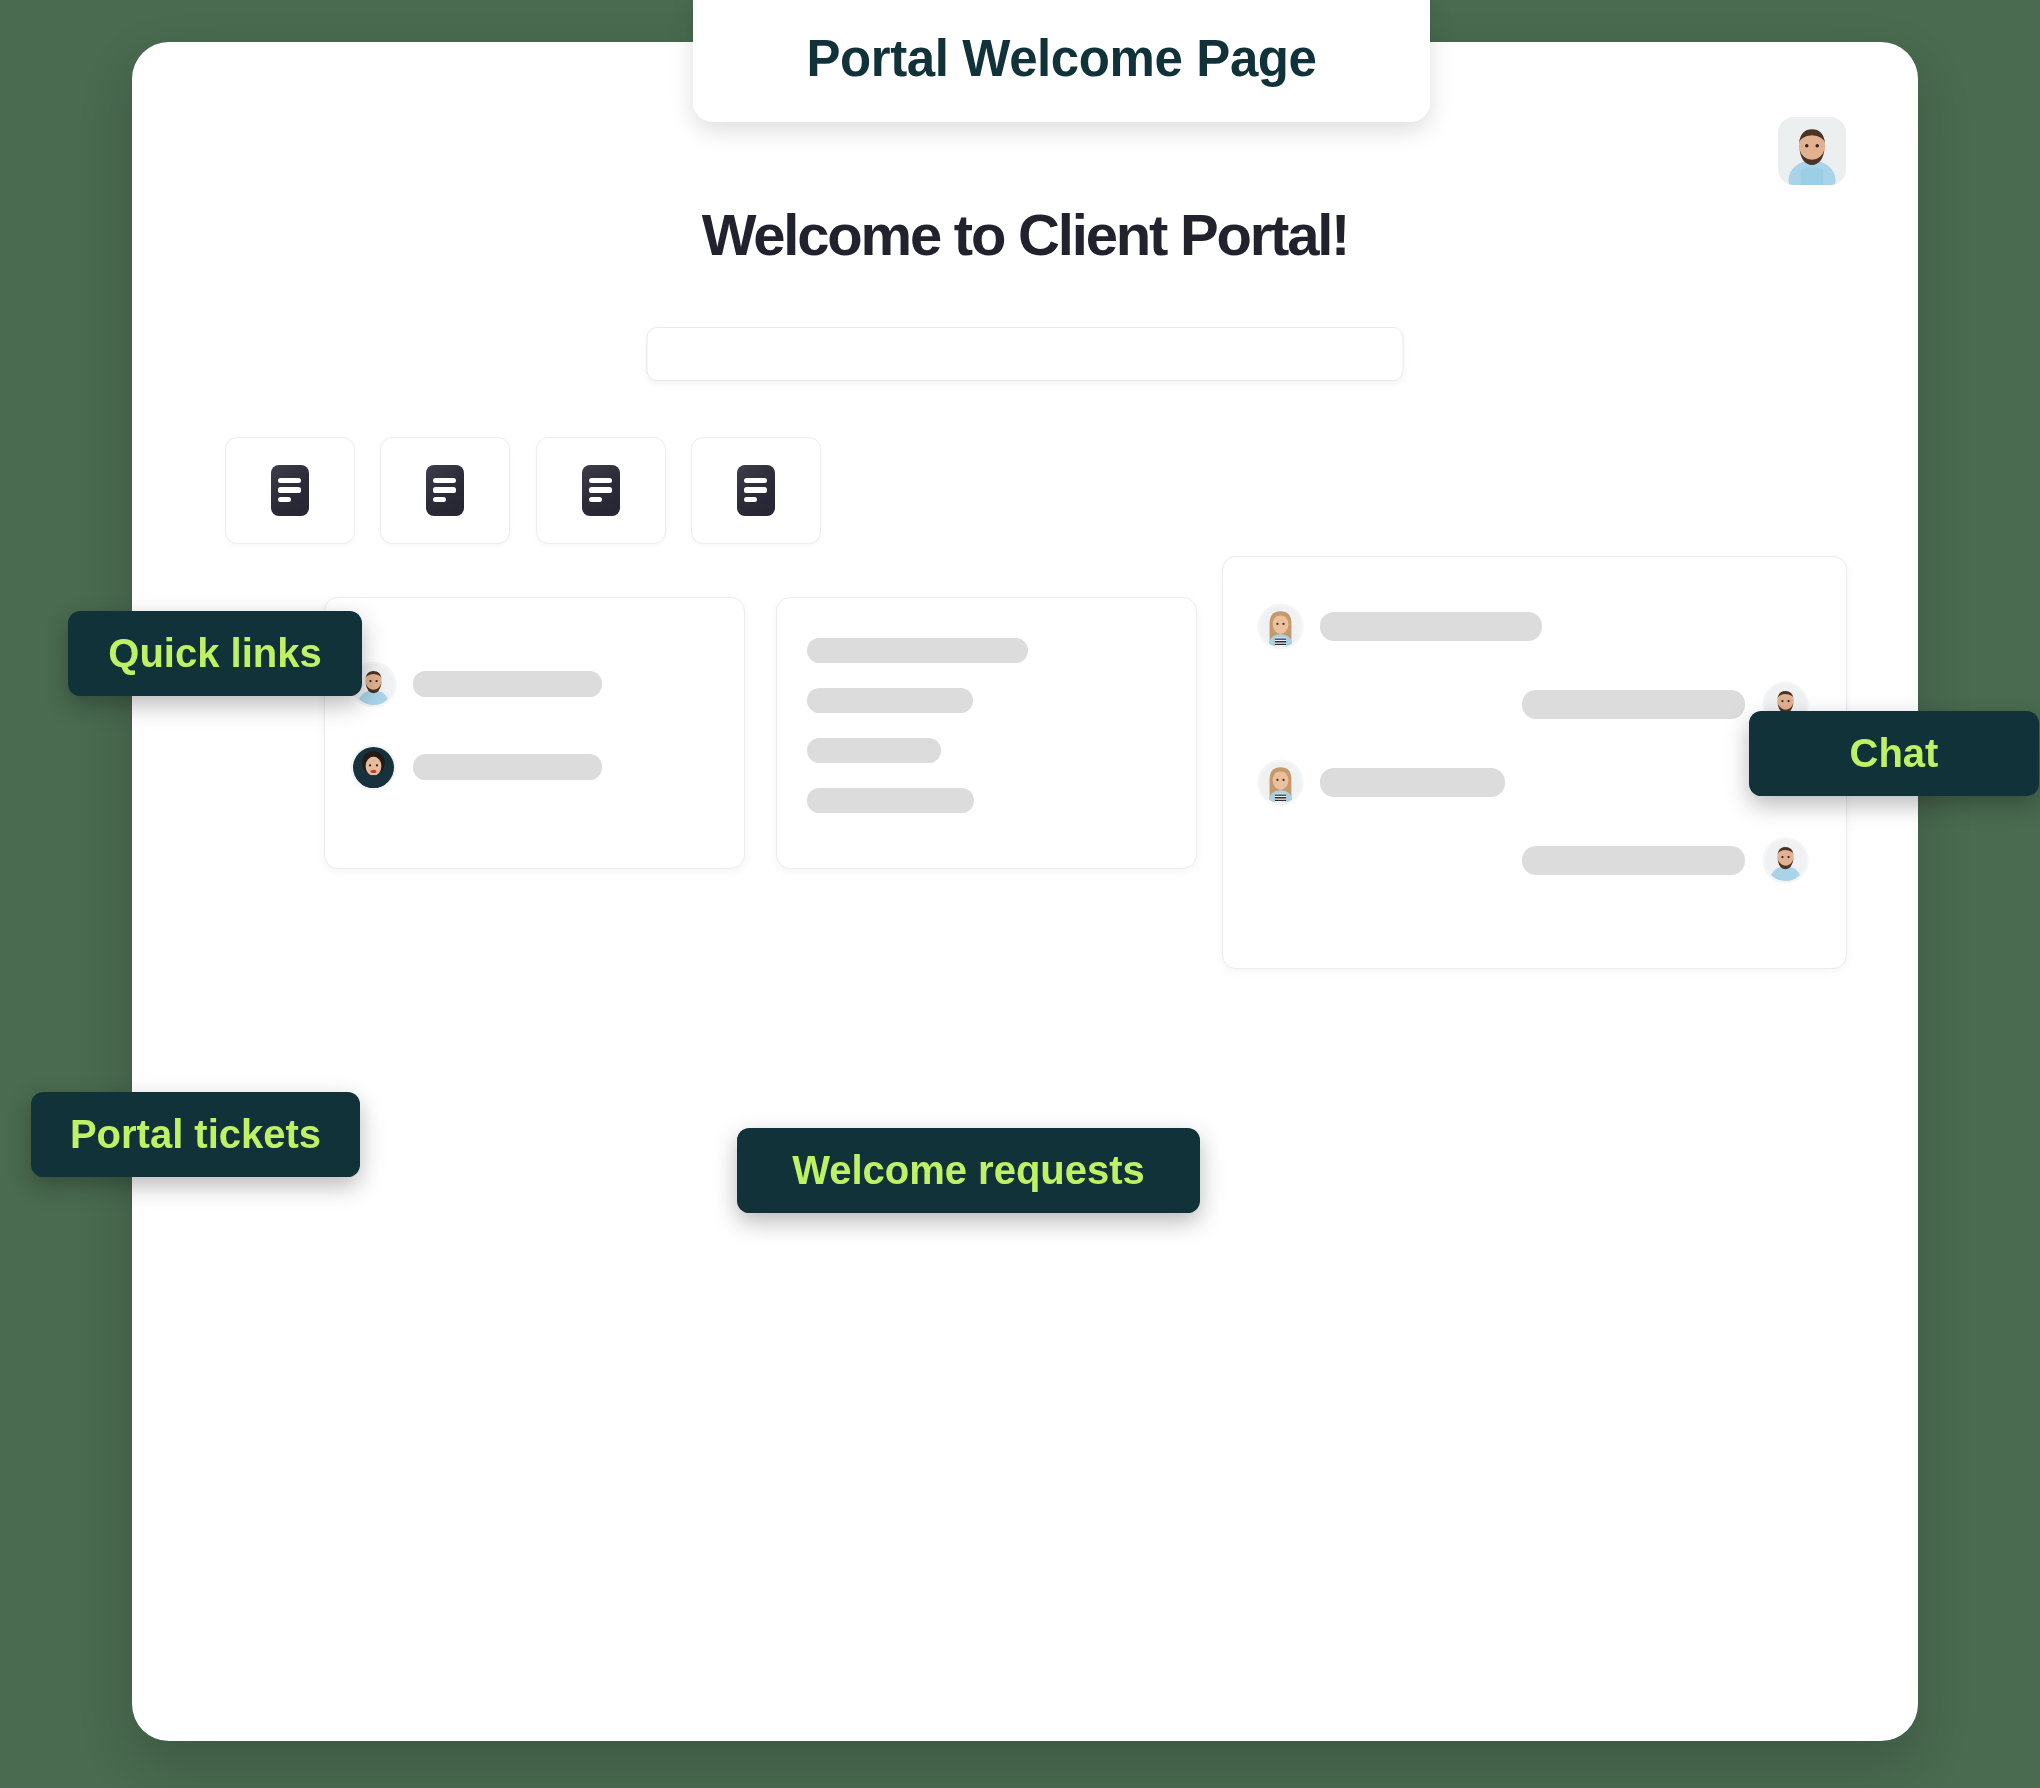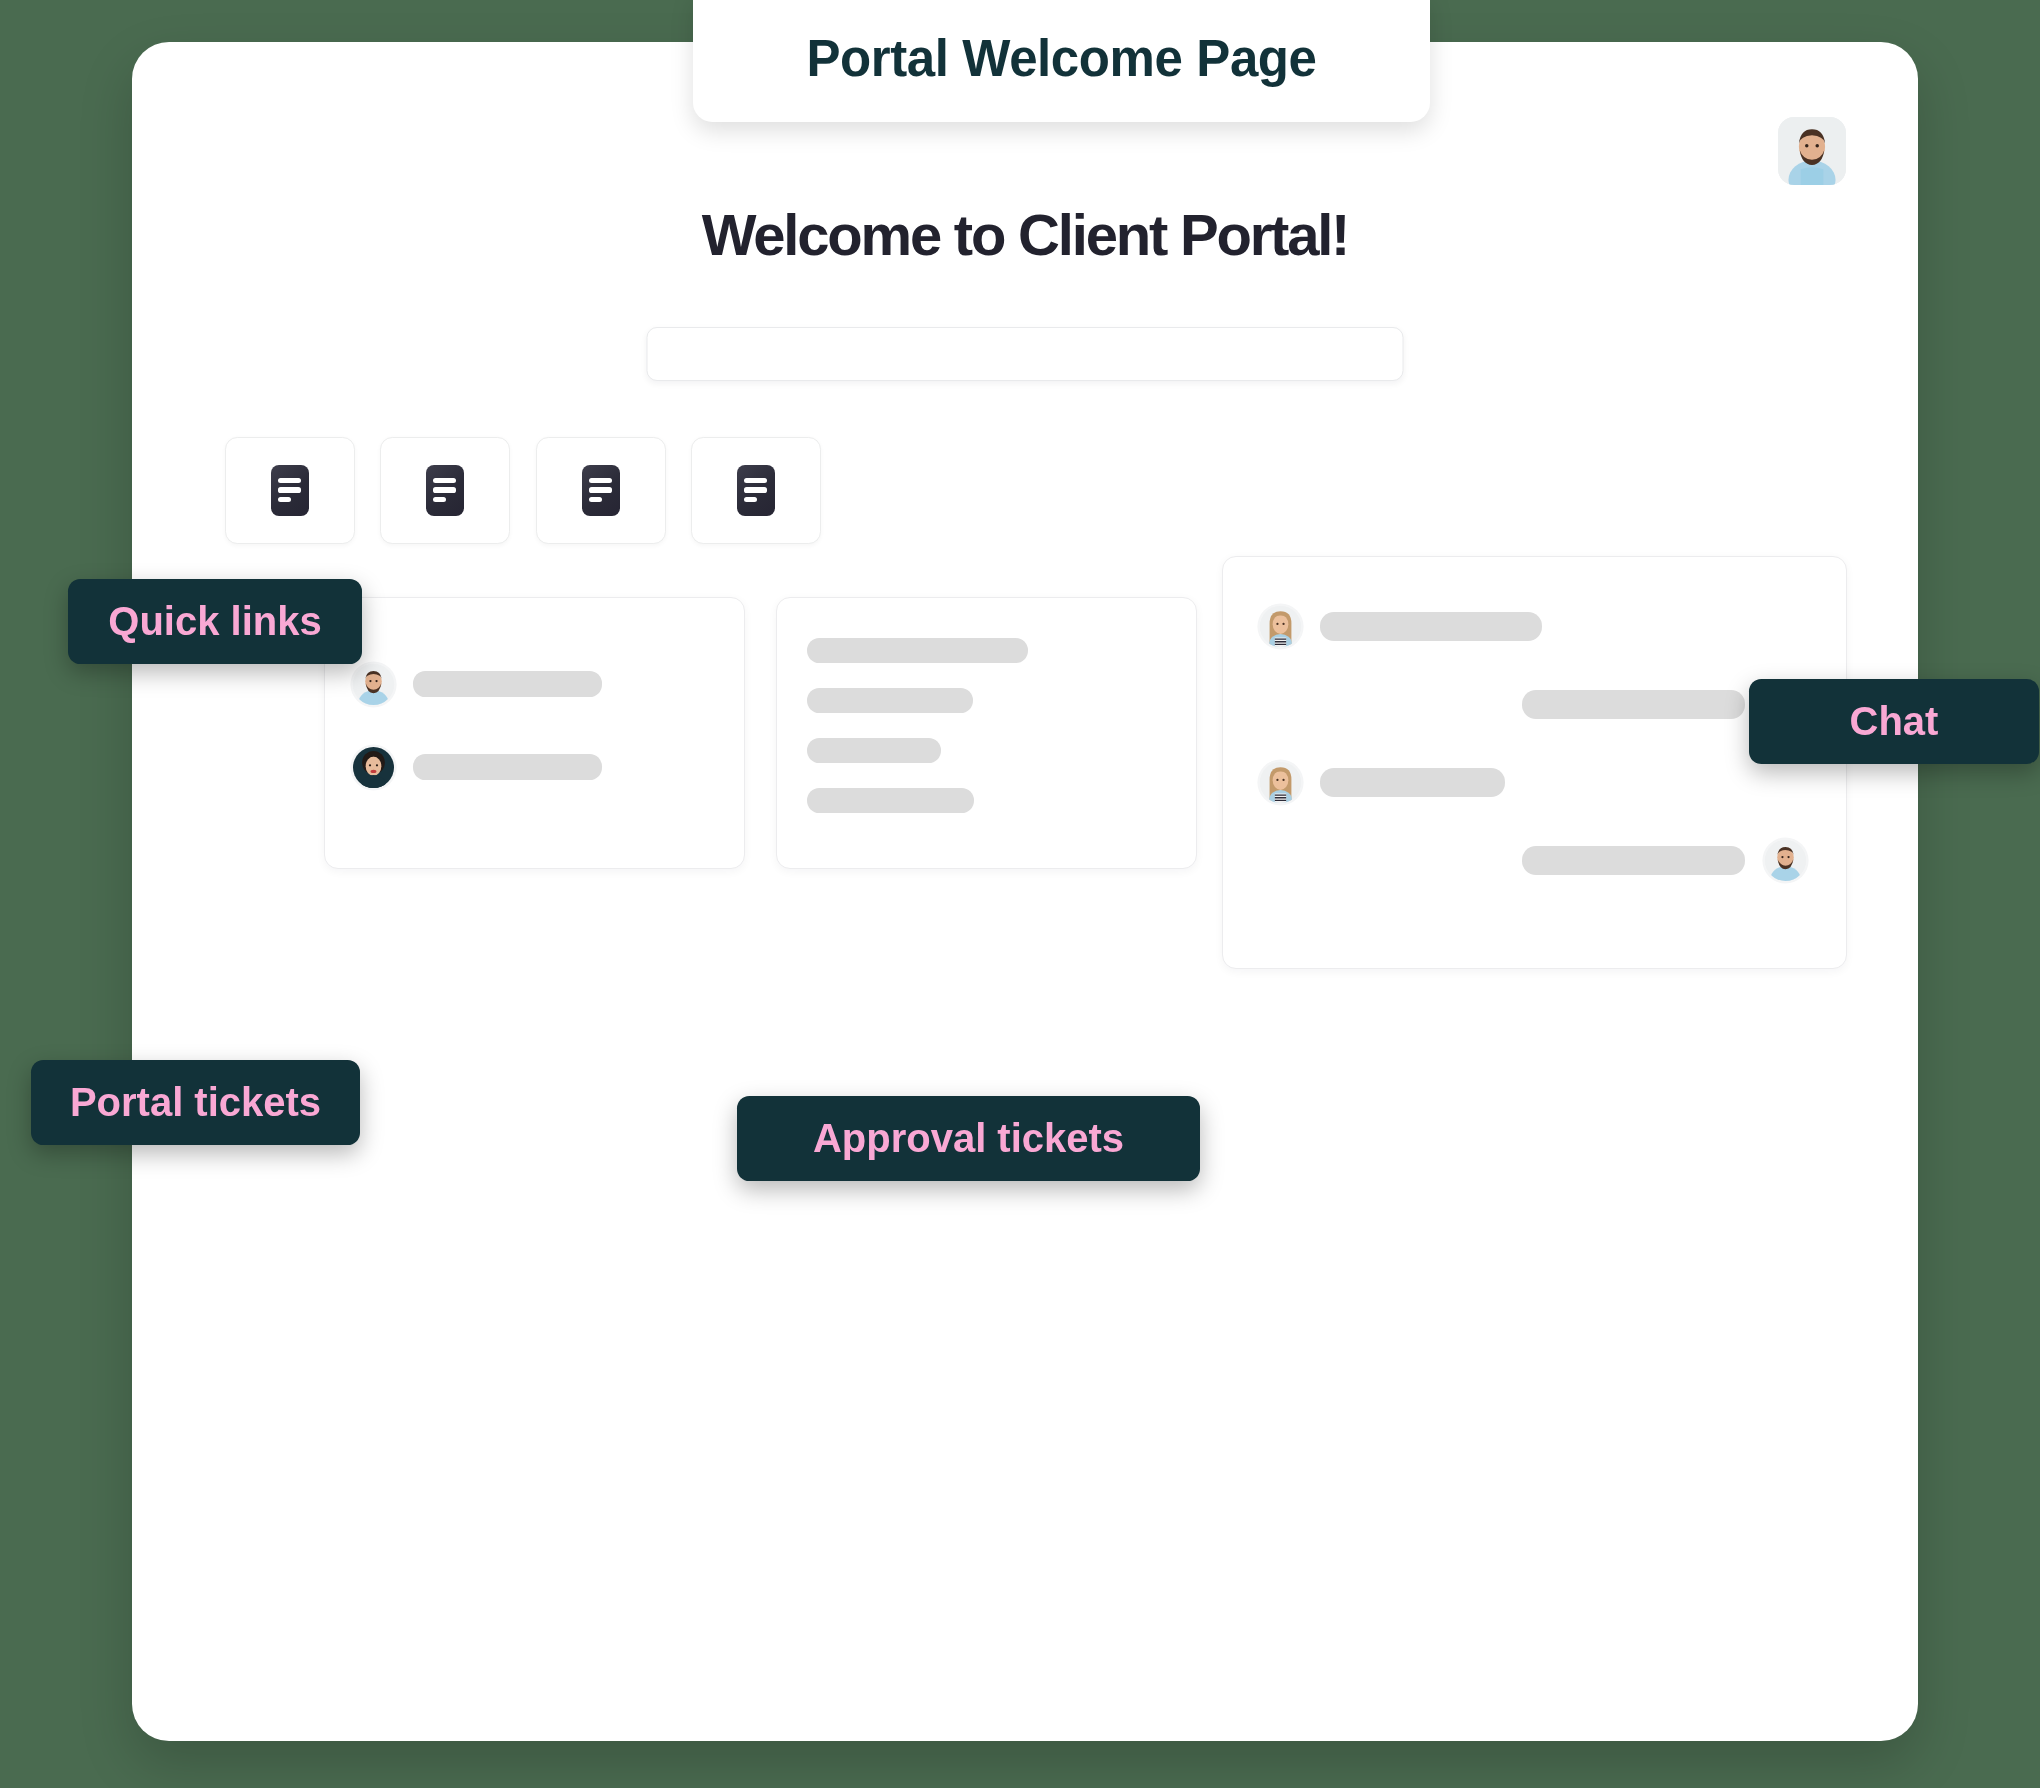--- a/index.html
+++ b/index.html
@@ -178,28 +178,29 @@
   .chat-msg .bubble {
     height: 29px;
     border-radius: 14px;
     background: #dcdcdc;
   }
 
   
   .callout {
     position: absolute;
     background: #123239;
-    color: #f9a8d4;
+    color: #bef264;
     font-weight: 700;
     border-radius: 12.3px;
     display: flex;
     align-items: center;
     justify-content: center;
     box-shadow: 0 8.8px 23px rgba(0,0,0,0.28);
     white-space: nowrap;
+    margin-top: 32px;
   }
   .callout-title {
     position: absolute;
     background: #ffffff;
     color: #123239;
     font-weight: 700;
     border-radius: 0 0 19.3px 19.3px;
     display: flex;
     align-items: center;
     justify-content: center;
@@ -369,14 +370,14 @@
       </div>
     </div>
 
   </div>
 </div>
 
 <div class="callout-title" id="callout-page-title">Portal Welcome Page</div>
 <div class="callout" id="callout-quick-links">Quick links</div>
 <div class="callout" id="callout-chat">Chat</div>
 <div class="callout" id="callout-client-tickets">Portal tickets</div>
-<div class="callout" id="callout-approval-requests">Approval tickets</div>
+<div class="callout" id="callout-approval-requests">Welcome requests</div>
 
 
 </body></html>

